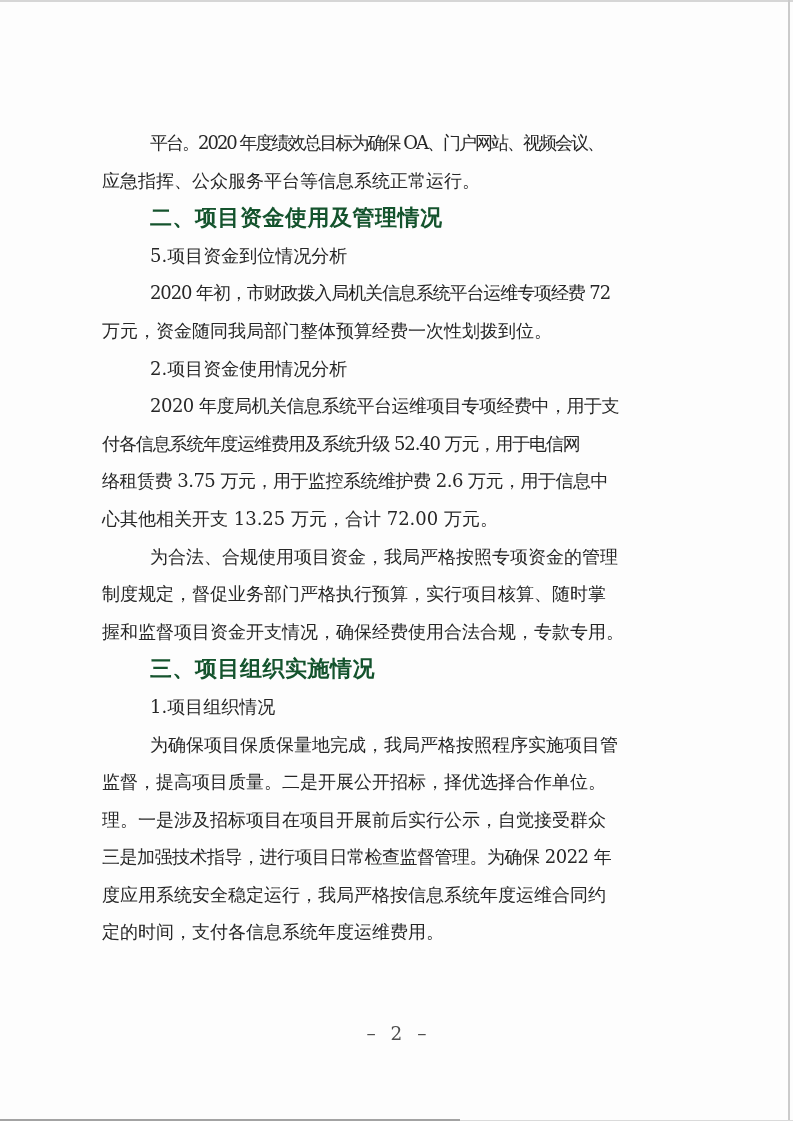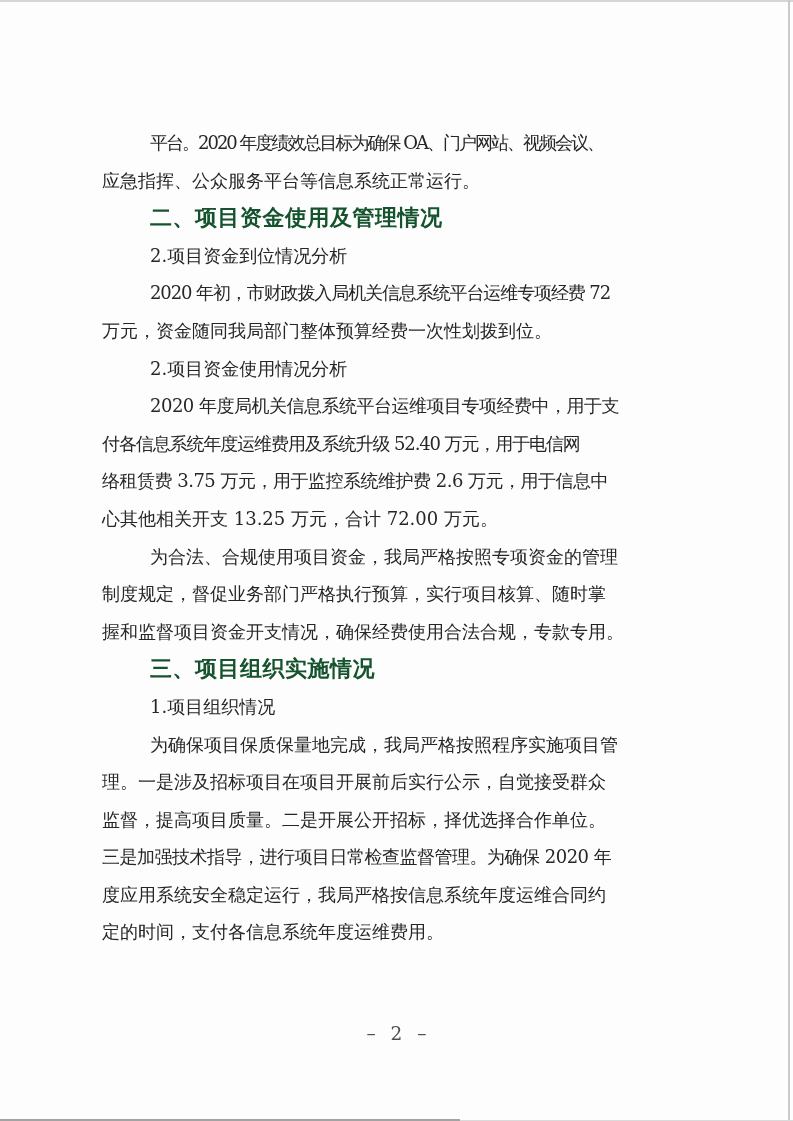--- a/index.html
+++ b/index.html
@@ -56,36 +56,36 @@
 
   <div class="edge-top"></div>
   <div class="edge-right"></div>
   <div class="edge-bottom-faint"></div>
   <div class="edge-bottom"></div>
 
   <div class="text-block">
     <div class="ln ind tight">平台。2020 年度绩效总目标为确保 OA、门户网站、视频会议、</div>
     <div class="ln">应急指挥、公众服务平台等信息系统正常运行。</div>
     <div class="ln ind hd">二、项目资金使用及管理情况</div>
-    <div class="ln ind">2.项目资金到位情况分析</div>
+    <div class="ln ind">5.项目资金到位情况分析</div>
     <div class="ln ind t10">2020 年初，市财政拨入局机关信息系统平台运维专项经费 72</div>
     <div class="ln">万元，资金随同我局部门整体预算经费一次性划拨到位。</div>
     <div class="ln ind">2.项目资金使用情况分析</div>
     <div class="ln ind t05">2020 年度局机关信息系统平台运维项目专项经费中，用于支</div>
     <div class="ln t10">付各信息系统年度运维费用及系统升级 52.40 万元，用于电信网</div>
     <div class="ln t05">络租赁费 3.75 万元，用于监控系统维护费 2.6 万元，用于信息中</div>
     <div class="ln">心其他相关开支 13.25 万元，合计 72.00 万元。</div>
     <div class="ln ind">为合法、合规使用项目资金，我局严格按照专项资金的管理</div>
     <div class="ln">制度规定，督促业务部门严格执行预算，实行项目核算、随时掌</div>
     <div class="ln">握和监督项目资金开支情况，确保经费使用合法合规，专款专用。</div>
     <div class="ln ind hd">三、项目组织实施情况</div>
     <div class="ln ind">1.项目组织情况</div>
     <div class="ln ind">为确保项目保质保量地完成，我局严格按照程序实施项目管</div>
+    <div class="ln">监督，提高项目质量。二是开展公开招标，择优选择合作单位。</div>
     <div class="ln">理。一是涉及招标项目在项目开展前后实行公示，自觉接受群众</div>
-    <div class="ln">监督，提高项目质量。二是开展公开招标，择优选择合作单位。</div>
-    <div class="ln t05">三是加强技术指导，进行项目日常检查监督管理。为确保 2020 年</div>
+    <div class="ln t05">三是加强技术指导，进行项目日常检查监督管理。为确保 2022 年</div>
     <div class="ln">度应用系统安全稳定运行，我局严格按信息系统年度运维合同约</div>
     <div class="ln">定的时间，支付各信息系统年度运维费用。</div>
   </div>
 
   <div class="page-number">– 2 –</div>
 
 </div>
 
 </body></html>

